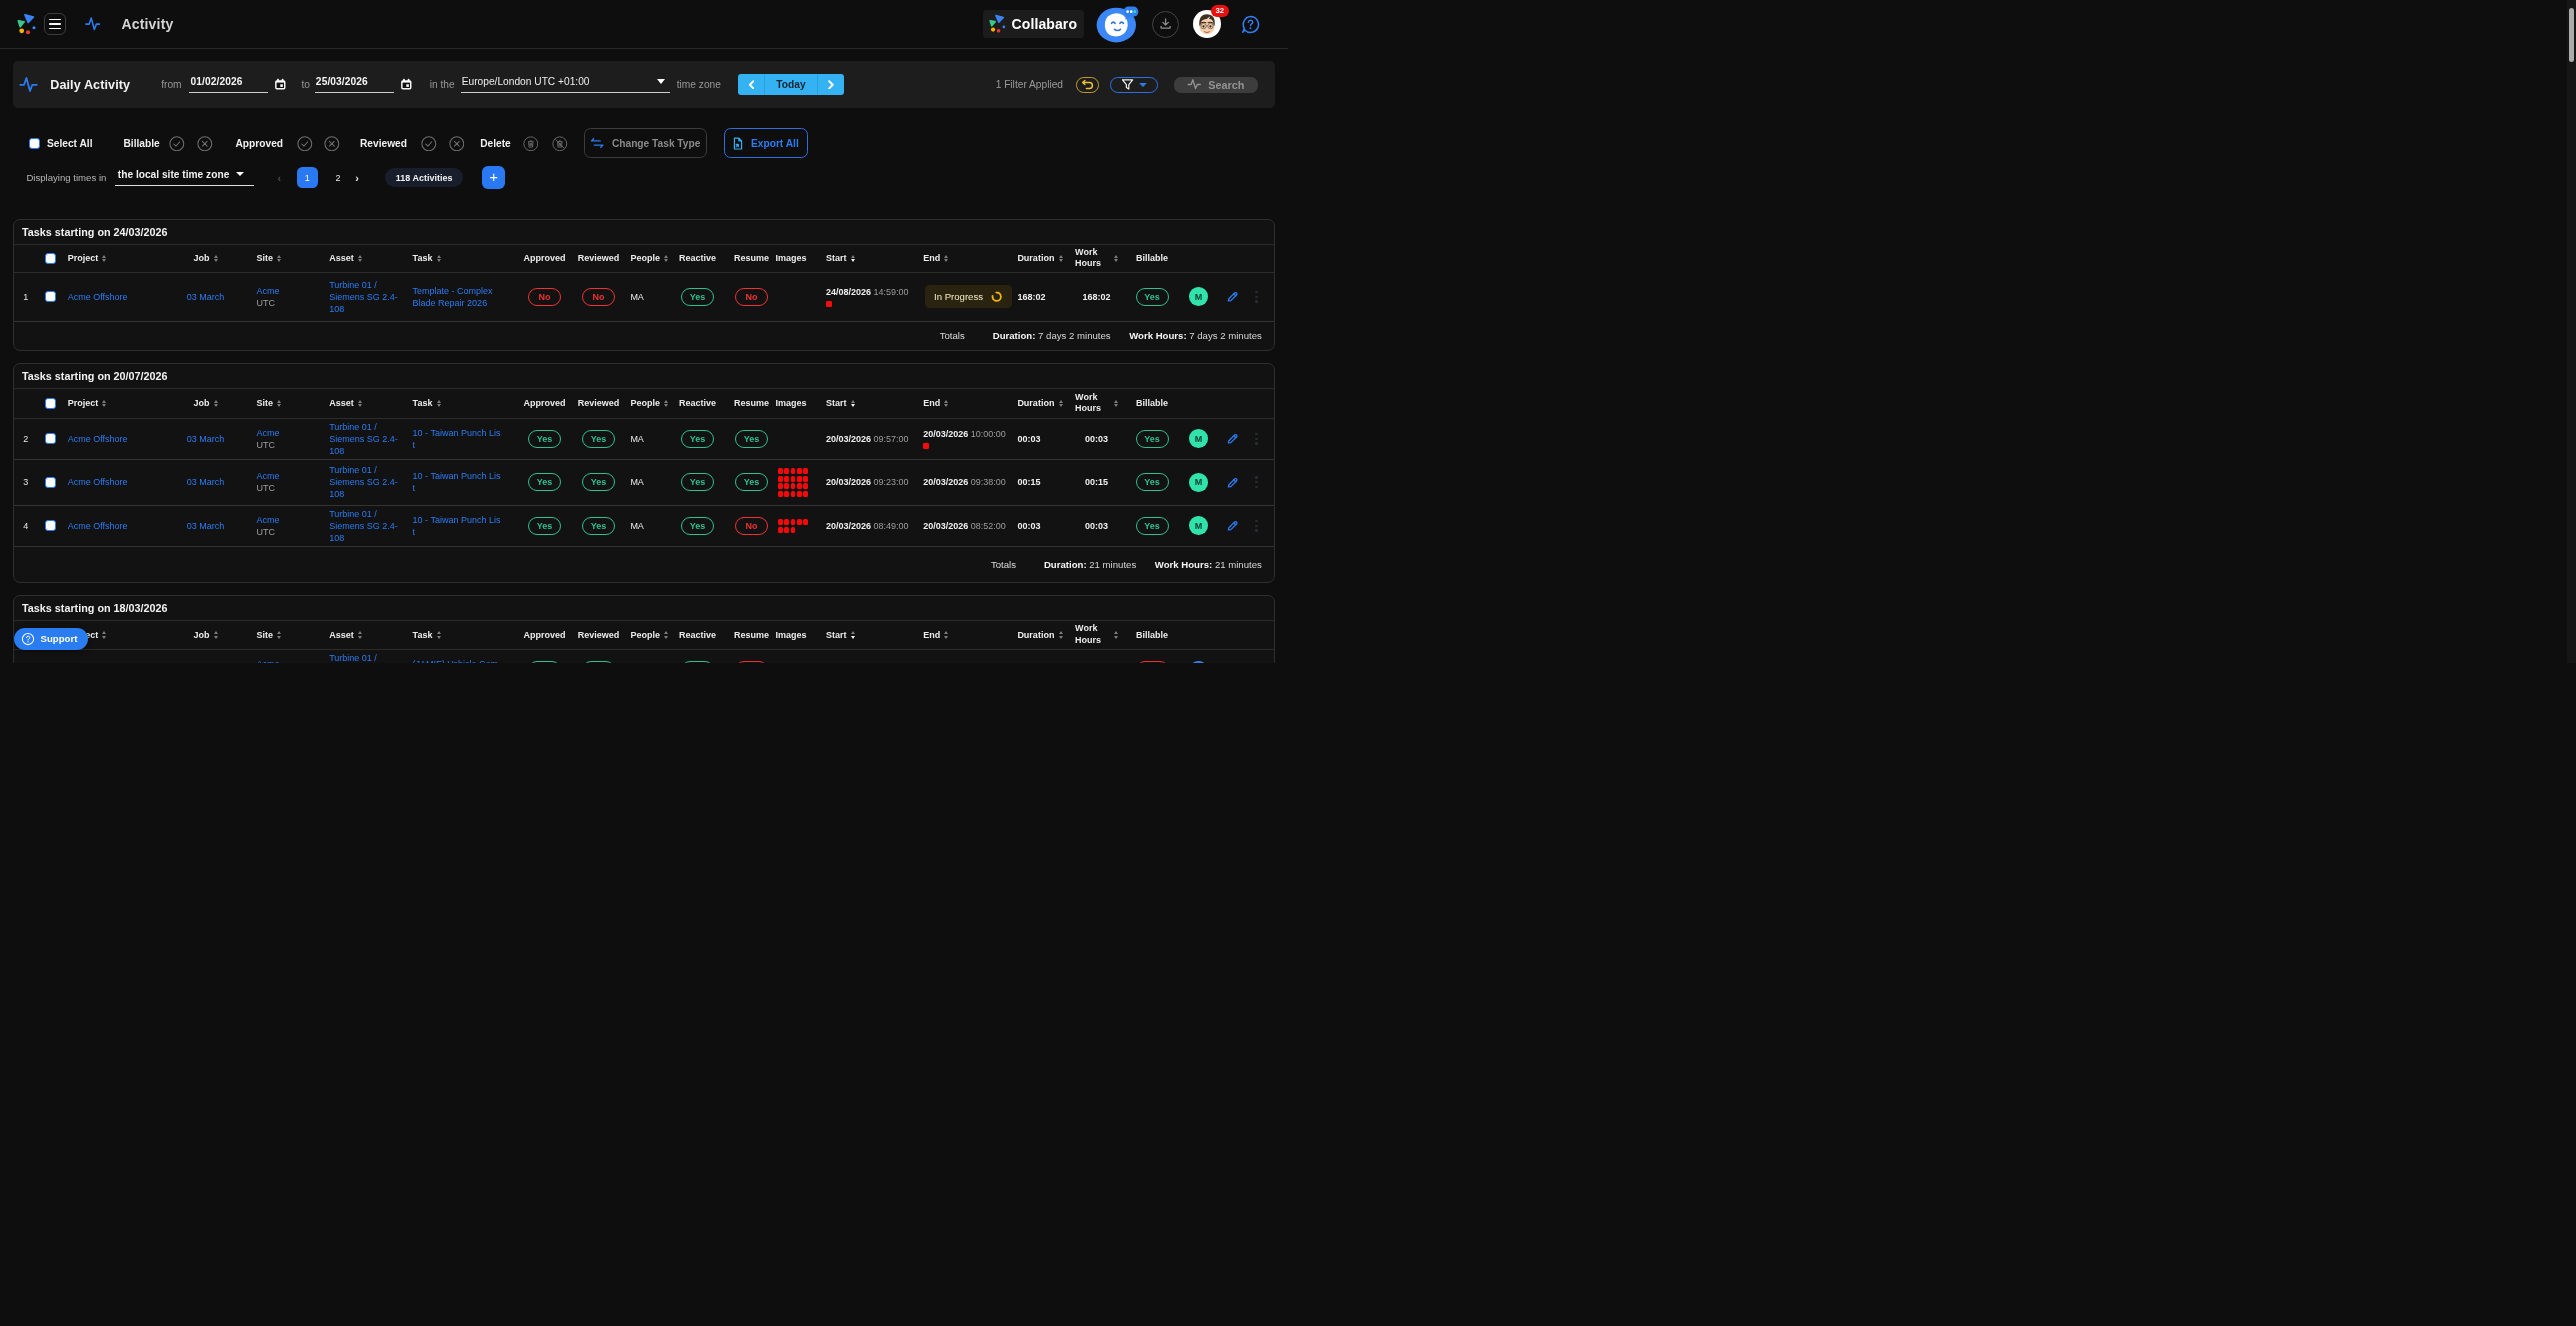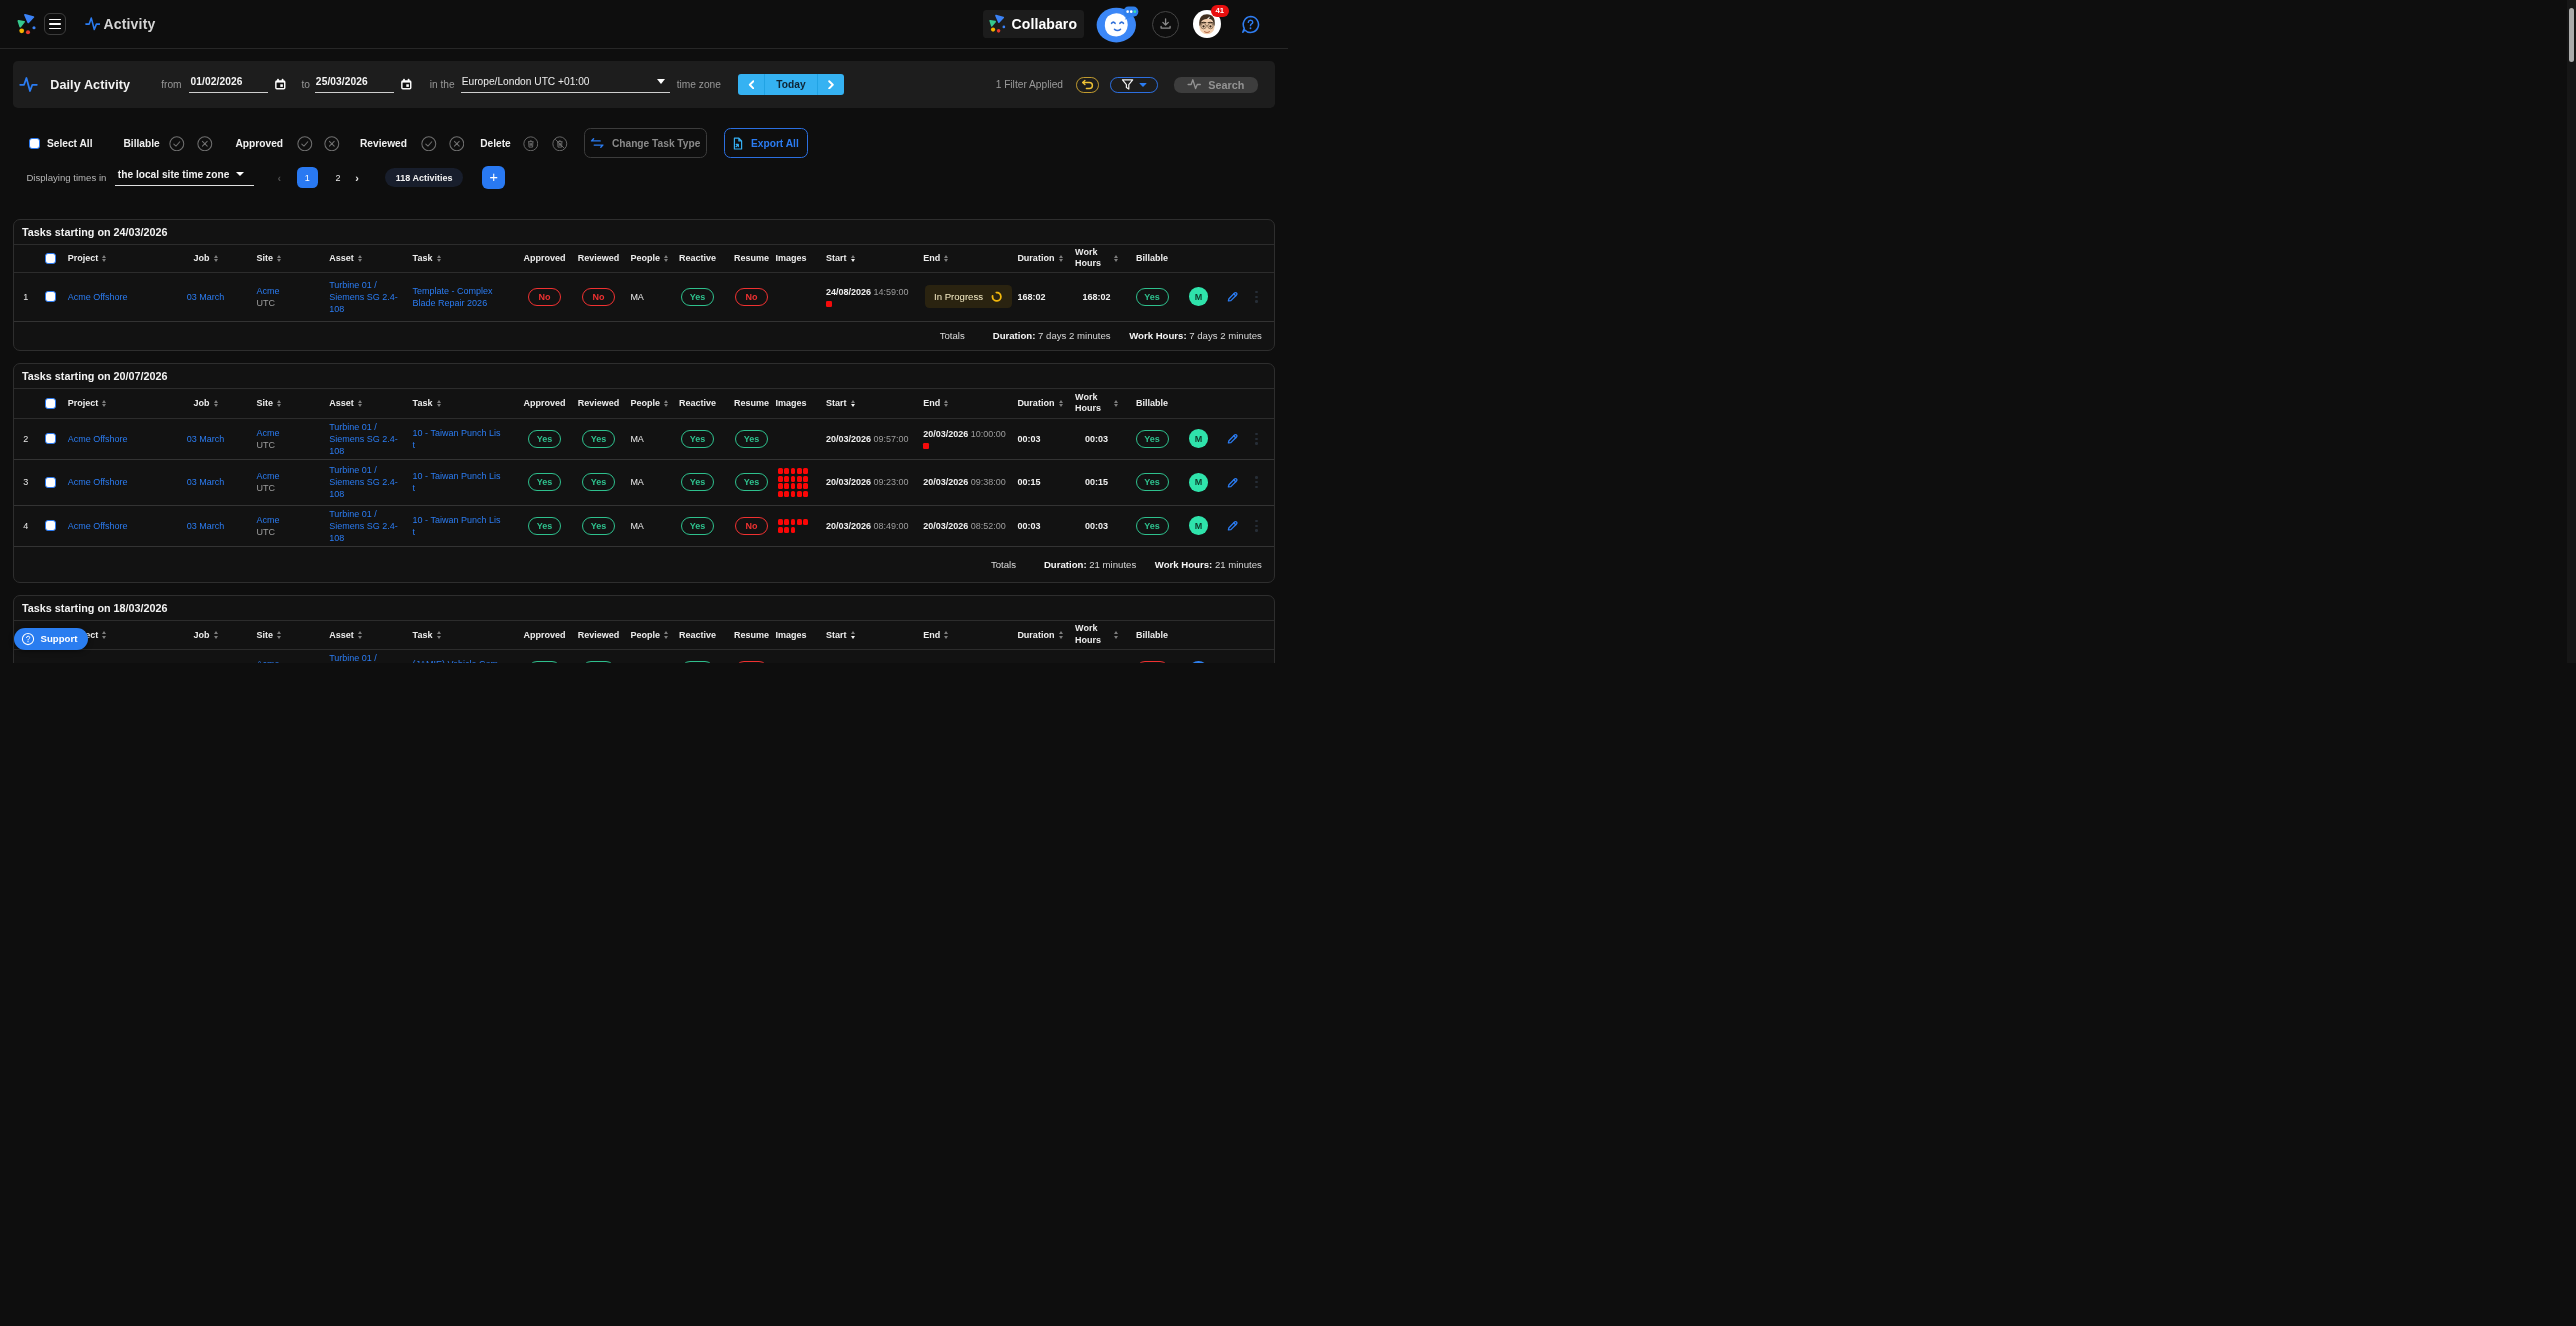--- a/index.html
+++ b/index.html
@@ -9,21 +9,21 @@
     color:#ececec;
     font-family:"Liberation Sans", sans-serif;
     font-size:9px;
     position:relative;
   }
   
   .topbar { height:49px; display:flex; align-items:center; padding:0 28px 0 16px; border-bottom:0.6px solid #272727; }
   .brandmark { width:20.4px; height:23px; flex:0 0 auto; }
   .hamburger { width:22px; height:22px; margin-left:7.8px; border:0.6px solid #3c3c3c; border-radius:6px; background:transparent; display:flex; flex-direction:column; justify-content:center; align-items:center; gap:3px; cursor:pointer; }
   .hamburger i { display:block; width:11.4px; height:1.4px; background:#fff; border-radius:1.2px; }
-  .page-ident { display:flex; align-items:flex-end; margin-left:18.6px; gap:3px; }
+  .page-ident { display:flex; align-items:flex-end; margin-left:18.6px; gap:21px; }
   .page-ident svg { width:15.6px; height:15.6px; }
   .page-title { font-size:14px; font-weight:700; color:#d4d4d4; letter-spacing:0.2px; }
   .top-right { margin-left:auto; display:flex; align-items:center; }
   .brand-block { display:flex; align-items:center; gap:5.4px; background:#1c1c1c; border-radius:3.6px; padding:3.6px 7.2px 3.6px 5.4px; }
   .brand-name { font-size:14px; font-weight:700; color:#fff; letter-spacing:0.1px; }
   .chat-bubble { margin-left:12px; width:43px; height:37px; position:relative; cursor:pointer; }
   .dl-btn { margin-left:13.2px; width:27px; height:27px; border-radius:50%; border:0.9px solid #454545; display:flex; align-items:center; justify-content:center; cursor:pointer; background:transparent; }
   .avatar-wrap { margin-left:13.2px; position:relative; width:28px; height:28px; cursor:pointer; }
   .avatar-wrap svg { width:28px; height:28px; }
   .notif-badge { position:absolute; top:-4.8px; right:-8.4px; background:#e80f0f; color:#fff; font-size:7.8px; font-weight:700; border-radius:7.2px; padding:1.8px 4.8px; line-height:1; }
@@ -208,21 +208,21 @@
         <ellipse cx="23" cy="27" rx="12.5" ry="13" fill="#f3cfae"></ellipse>
         <path d="M10.5 26 C9 12 15 7 23 7 C31.5 7 37.5 12.5 35.5 26 L33.5 25 C34.5 17 30 14.5 25.5 14.8 C27.5 13.5 28 11.5 26.5 10.5 C26 12.5 23.5 14.5 19.5 15.2 C15 16 12.5 19 12.4 25.5 Z" fill="#42301f"></path>
         <circle cx="17.3" cy="26.5" r="4.4" fill="none" stroke="#6b573f" stroke-width="1.2"></circle>
         <circle cx="28.7" cy="26.5" r="4.4" fill="none" stroke="#6b573f" stroke-width="1.2"></circle>
         <path d="M21.7 26 q1.3 -1 2.6 0" stroke="#6b573f" stroke-width="1.1" fill="none"></path>
         <circle cx="17.3" cy="27" r="1.8" fill="#2e2117"></circle>
         <circle cx="28.7" cy="27" r="1.8" fill="#2e2117"></circle>
         <path d="M13.2 21.5 q4 -2.2 8 -0.6 M24.8 20.9 q4 -1.6 8 0.6" stroke="#3a2a1c" stroke-width="1.8" fill="none" stroke-linecap="round"></path>
         <path d="M19 35.5 q4 3 8 0" stroke="#b56a49" stroke-width="1.8" fill="none" stroke-linecap="round"></path>
       </svg>
-      <span class="notif-badge">41</span>
+      <span class="notif-badge">32</span>
     </div>
     <div class="help-btn">
       <svg viewBox="0 0 32 32" fill="none">
         <path d="M16 2.6 a13.4 13.4 0 1 1 -9.7 22.6 L3 29 l2.5 -6.6 A13.4 13.4 0 0 1 16 2.6 Z" stroke="#2f7df2" stroke-width="2.6" stroke-linejoin="round"></path>
         <path d="M12.2 12.3 q0.6 -3.6 4 -3.5 q3.3 0.1 3.6 3 q0.2 2.2 -2 3.3 q-1.8 0.9 -1.8 2.8" stroke="#2f7df2" stroke-width="2.4" fill="none" stroke-linecap="round"></path>
         <circle cx="16" cy="22.4" r="1.6" fill="#2f7df2"></circle>
       </svg>
     </div>
   </div>
 </header>

